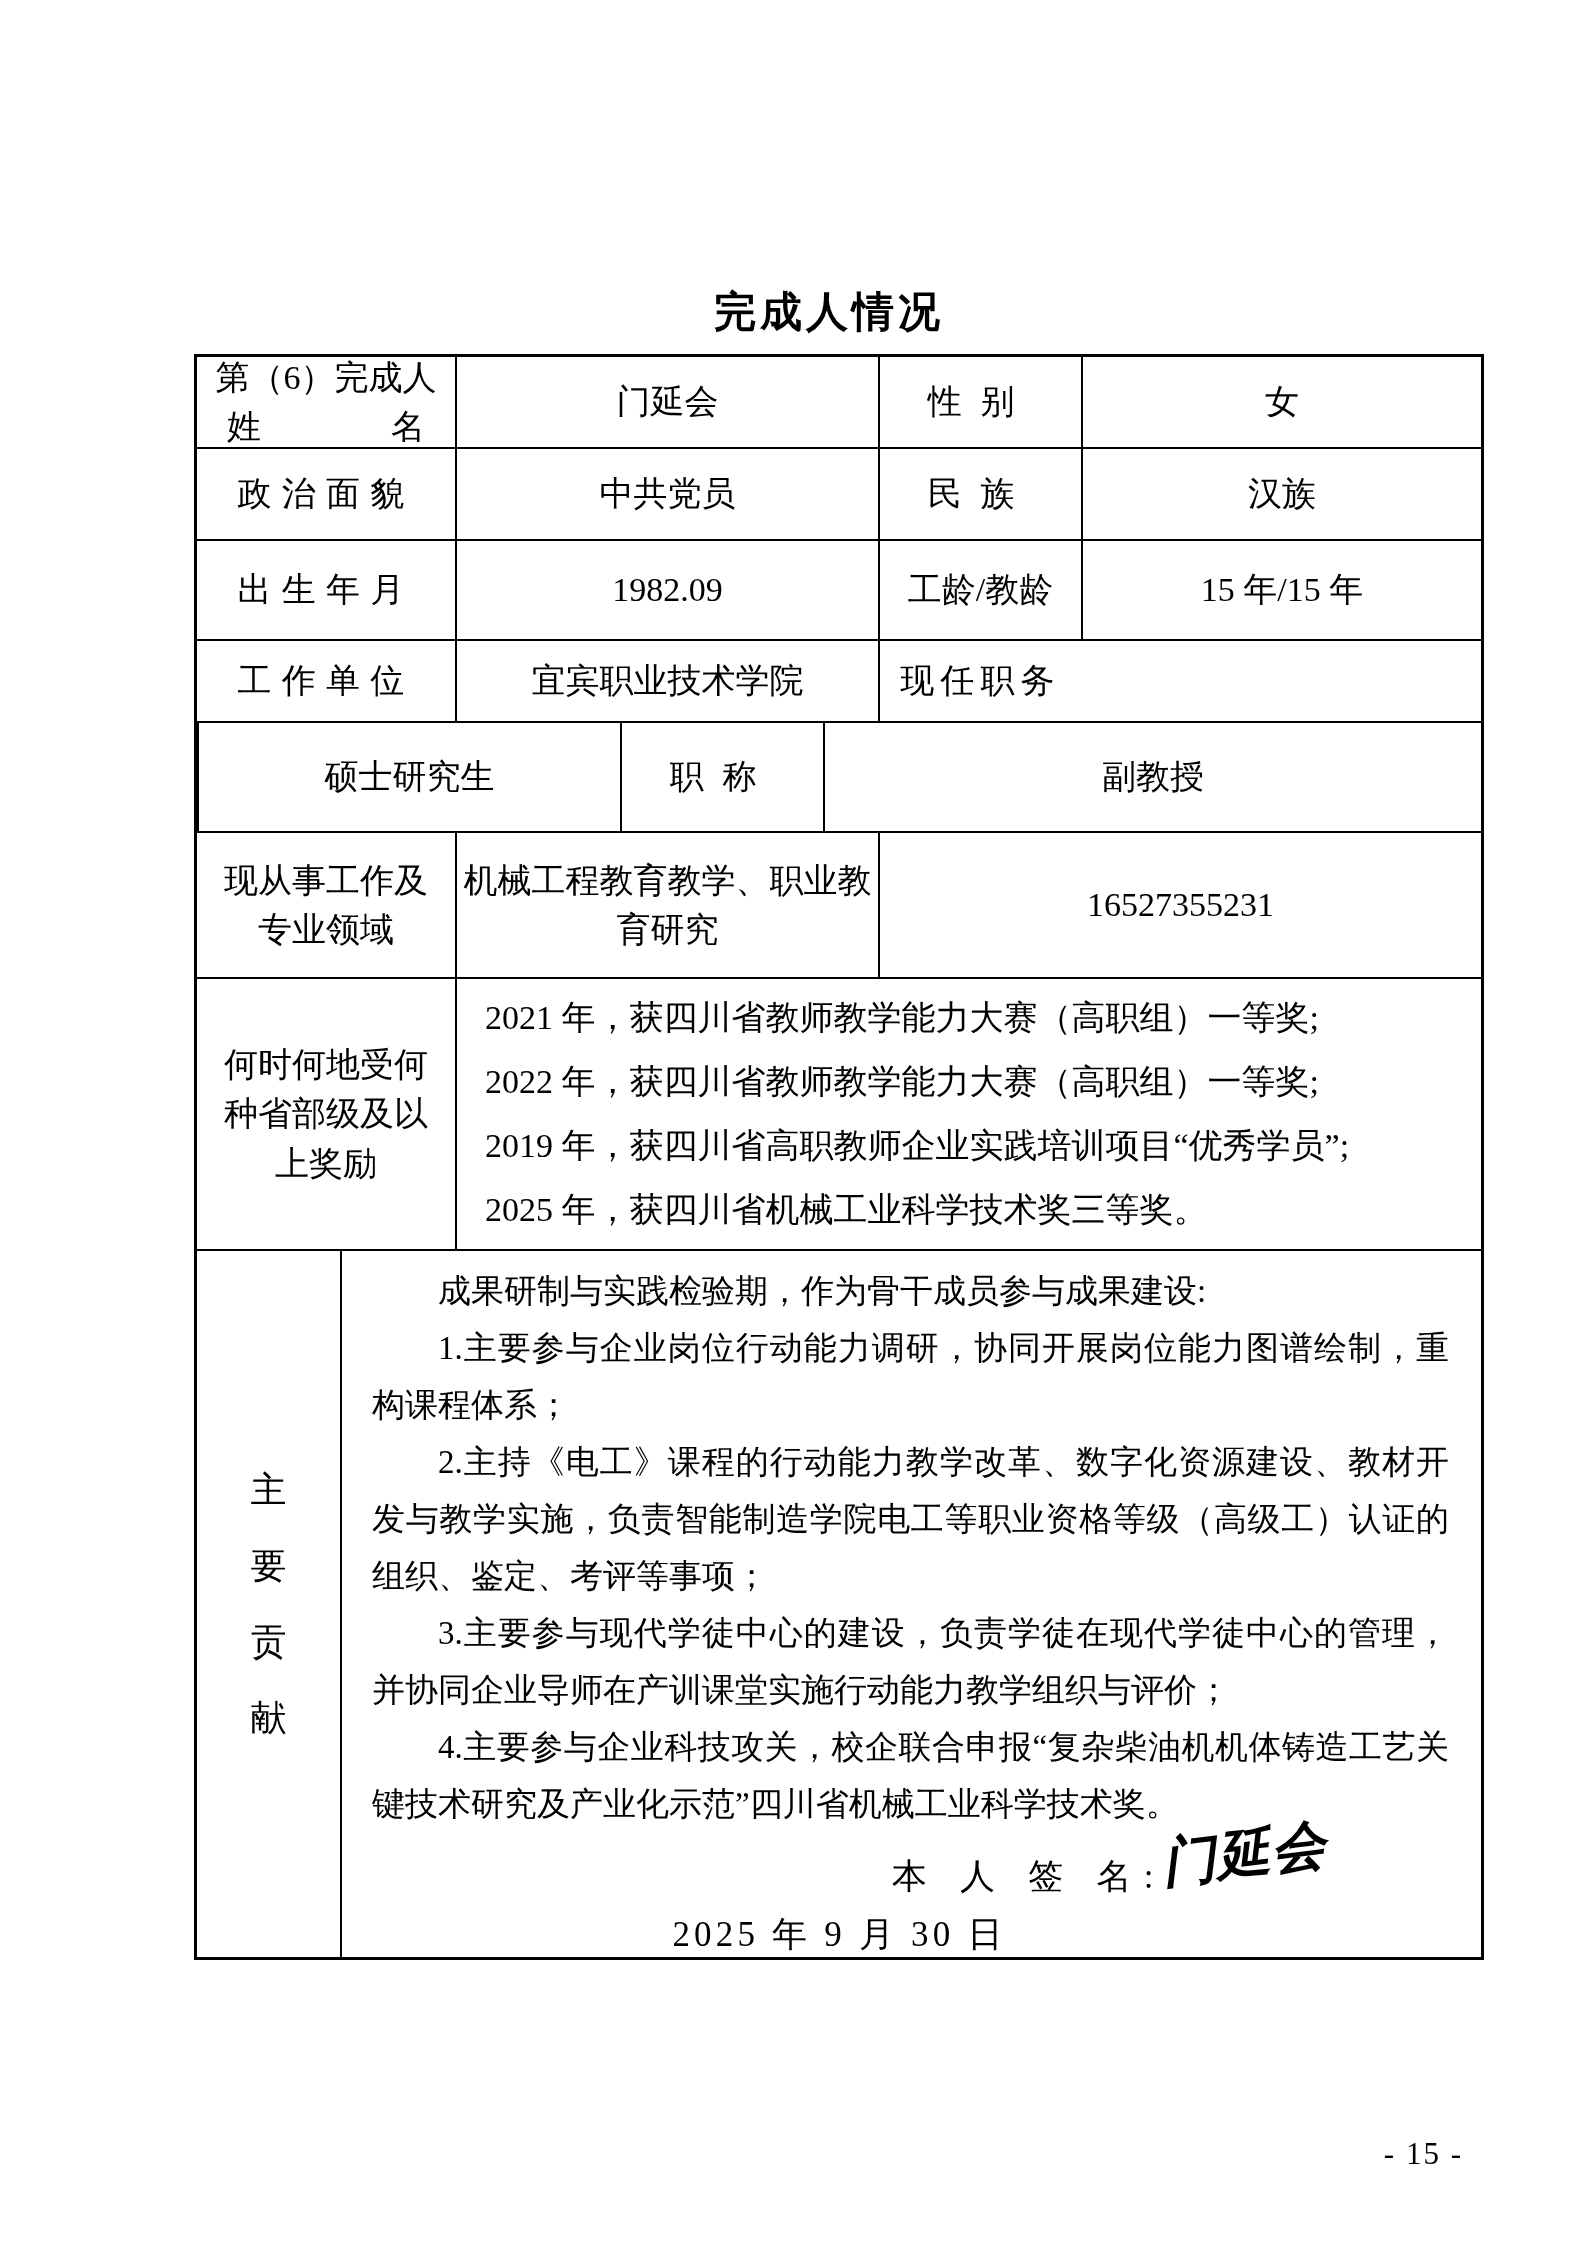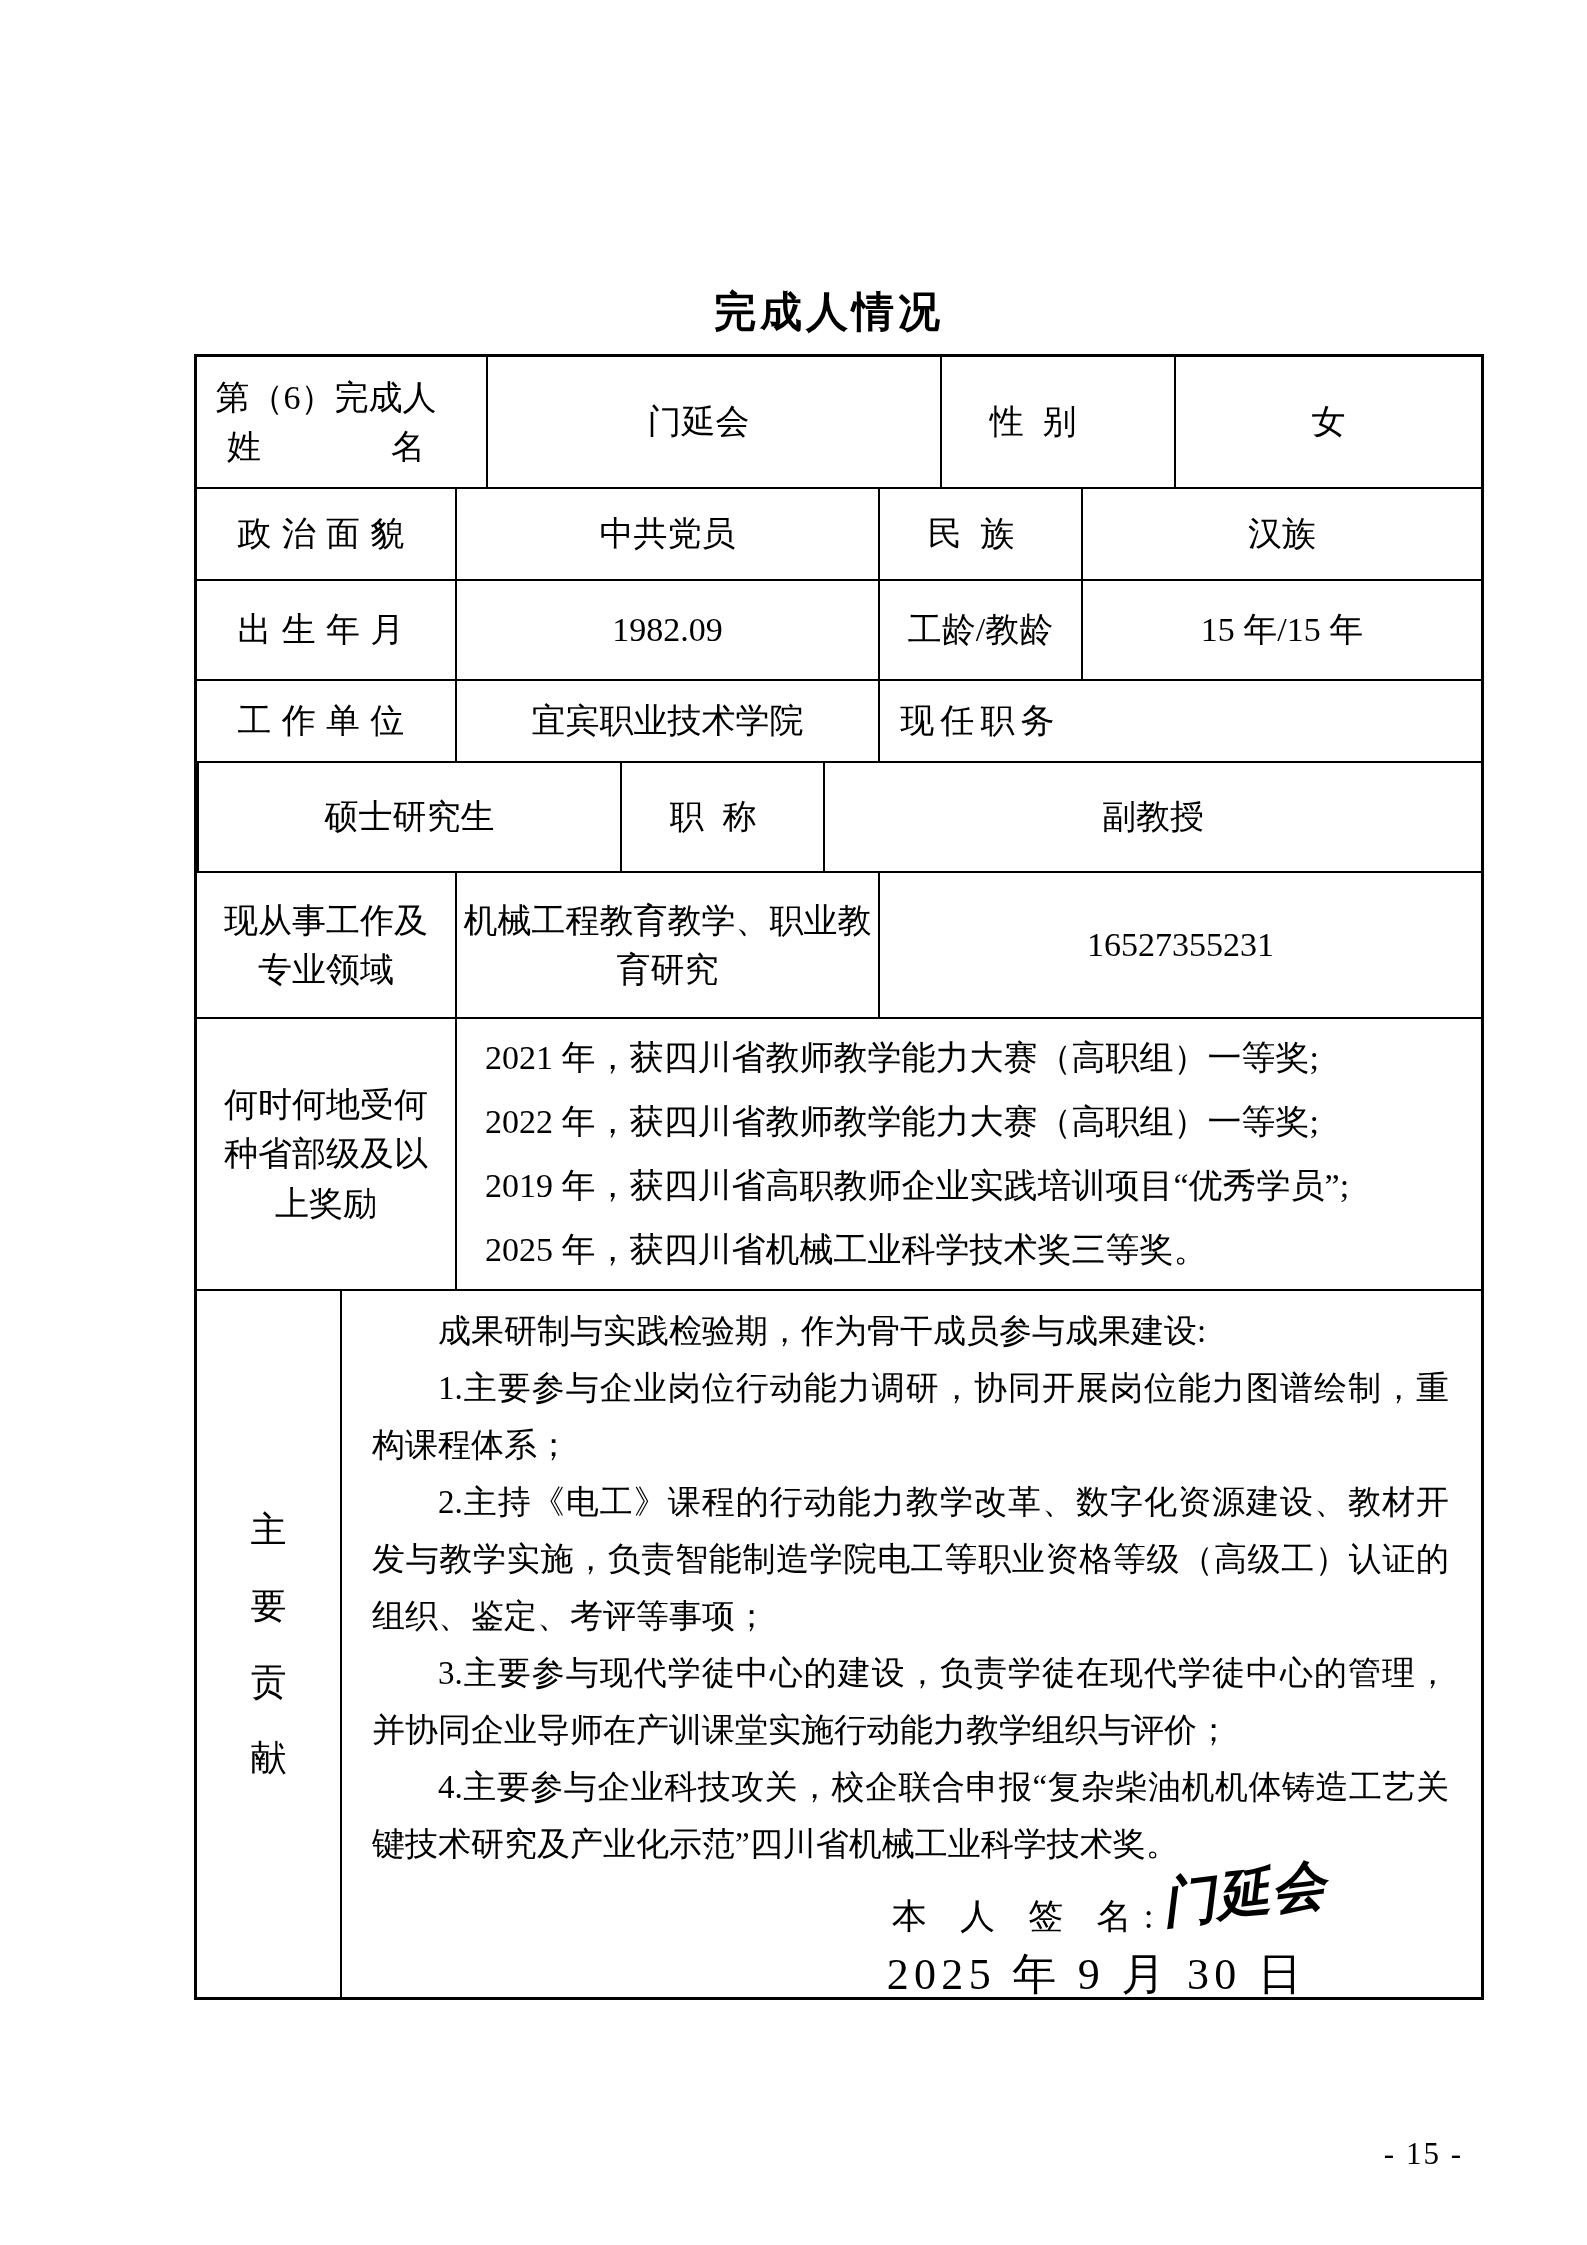--- a/index.html
+++ b/index.html
@@ -36,21 +36,21 @@
   }
   .cell.nb{border-left:none;}
   .c1{width:258px;}
   .c2{width:423px;}
   .c3{width:203px;}
   .c4{flex:1;}
   .sp4{letter-spacing:0.30em;}
   .sp2{letter-spacing:0.55em;}
   .sp1{letter-spacing:0.18em;}
   
-  .r1{height:130px;gap:31px;}
+  .r1{height:90px;}
   .r2{height:92px;}
   .r3{height:100px;}
   .r4{height:82px;}
   .r5{height:110px;}
   .r6{height:146px;}
   .r7{height:272px;}
   .r8{height:708px;}
   
   .namecell{align-items:stretch;padding:6px 18px;}
   .namecell .ln1{text-align:center;}
@@ -81,22 +81,22 @@
   }
   .sig-name{
     display:inline-block;
     font-style:italic;font-weight:700;
     font-size:54px;letter-spacing:0.02em;
     transform:rotate(-7deg) translateY(-6px);
     transform-origin:left bottom;
     font-family:"DejaVu Serif","Liberation Serif",serif;
   }
   .date-line{
-    text-align:right;padding-right:142px;
-    font-size:44px;line-height:56px;
+    text-align:center;padding-right:142px;
+    font-size:35px;line-height:56px;
     letter-spacing:0.12em;
     white-space:nowrap;
   }
   .page-num{
     position:absolute;top:2136px;right:124px;
     font-size:31px;letter-spacing:2px;
   }
 </style>
 </head>
 <body>

